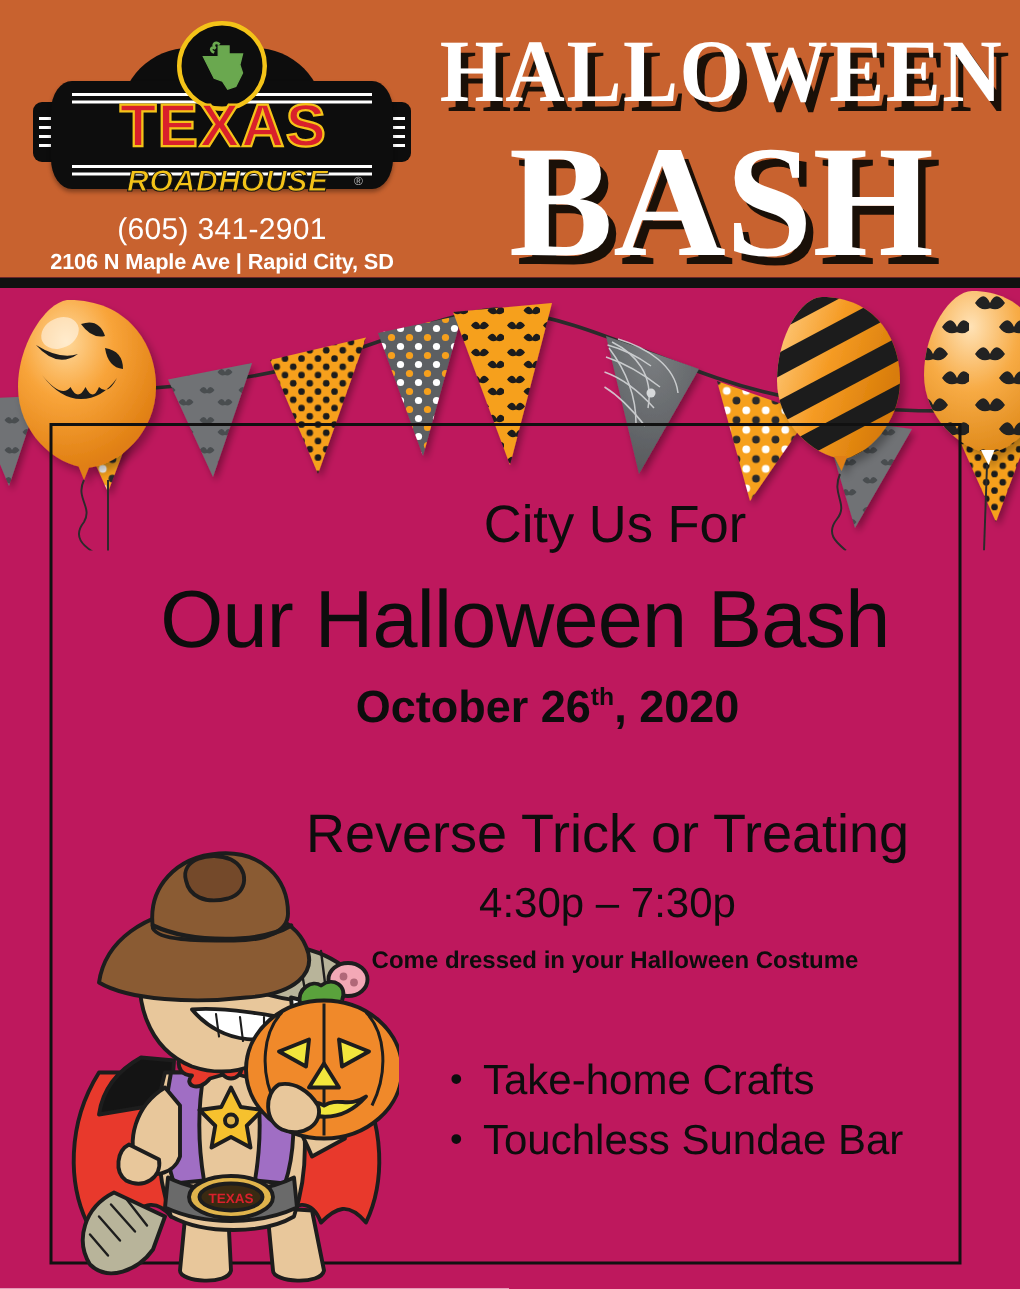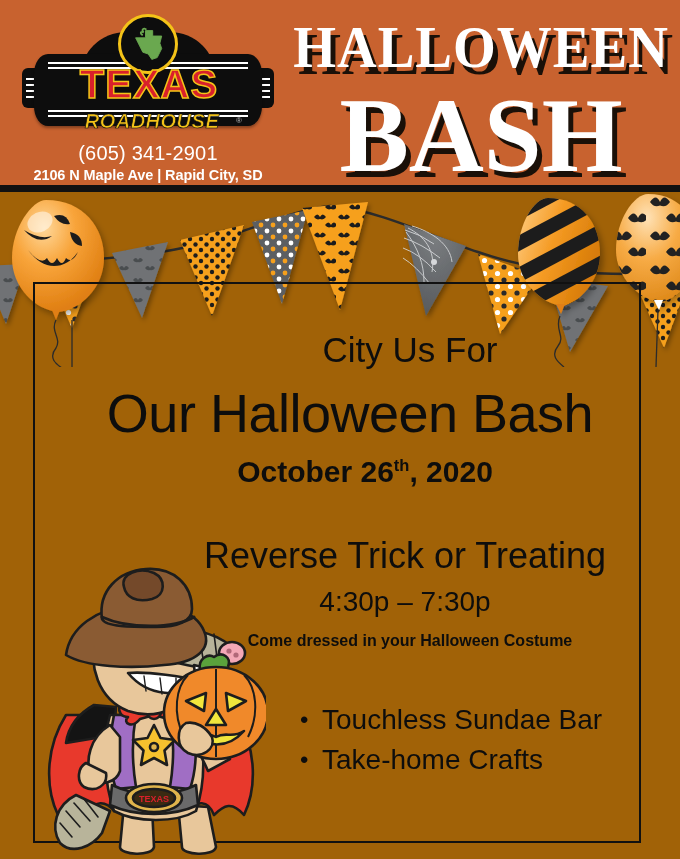--- a/index.html
+++ b/index.html
@@ -9,21 +9,21 @@
   body {
     width: 680px; height: 859px;
     font-family: "Liberation Sans", sans-serif;
     overflow: hidden;
     position: relative;
   }
   .flyer {
     position: absolute;
     left: 0; top: 0;
     width: 680px; height: 859px;
-    background: #a16207;
+    background: #be185d;
     overflow: hidden;
   }
 
   
   .header {
     position: absolute;
     left: 0; top: 0;
     width: 680px; height: 185px;
     background: #c8622f;
     overflow: hidden;
@@ -463,22 +463,22 @@
   <div class="txt-join">City Us For</div>
   <div class="txt-headline">Our Halloween Bash</div>
 
   <div class="txt-date"><span>October 26</span><sup>th</sup><span>, 2020</span></div>
 
   <div class="txt-reverse">Reverse Trick or Treating</div>
   <div class="txt-time">4:30p – 7:30p</div>
   <div class="txt-costume">Come dressed in your Halloween Costume</div>
 
   <ul class="bullets">
+    <li>Take-home Crafts</li>
     <li>Touchless Sundae Bar</li>
-    <li>Take-home Crafts</li>
   </ul>
 
   <svg class="mascot" viewBox="0 0 230 292">
     <g stroke="#1d1d1d" stroke-width="2.6" stroke-linejoin="round" stroke-linecap="round">
 
       <path d="M30 150 C 8 185, 10 225, 22 250 C 34 236, 42 240, 52 250 C 58 234, 70 236, 78 246 L 80 150 Z" fill="#e8392c"></path>
       <path d="M200 150 C 222 185, 220 225, 208 250 C 196 236, 188 240, 178 250 C 172 234, 160 236, 152 246 L 150 150 Z" fill="#e8392c"></path>
       <path d="M58 140 C 40 150, 32 164, 30 178 L 78 170 L 80 142 Z" fill="#141414"></path>
       <path d="M172 140 C 190 150, 198 164, 200 178 L 152 170 L 150 142 Z" fill="#141414"></path>
 

